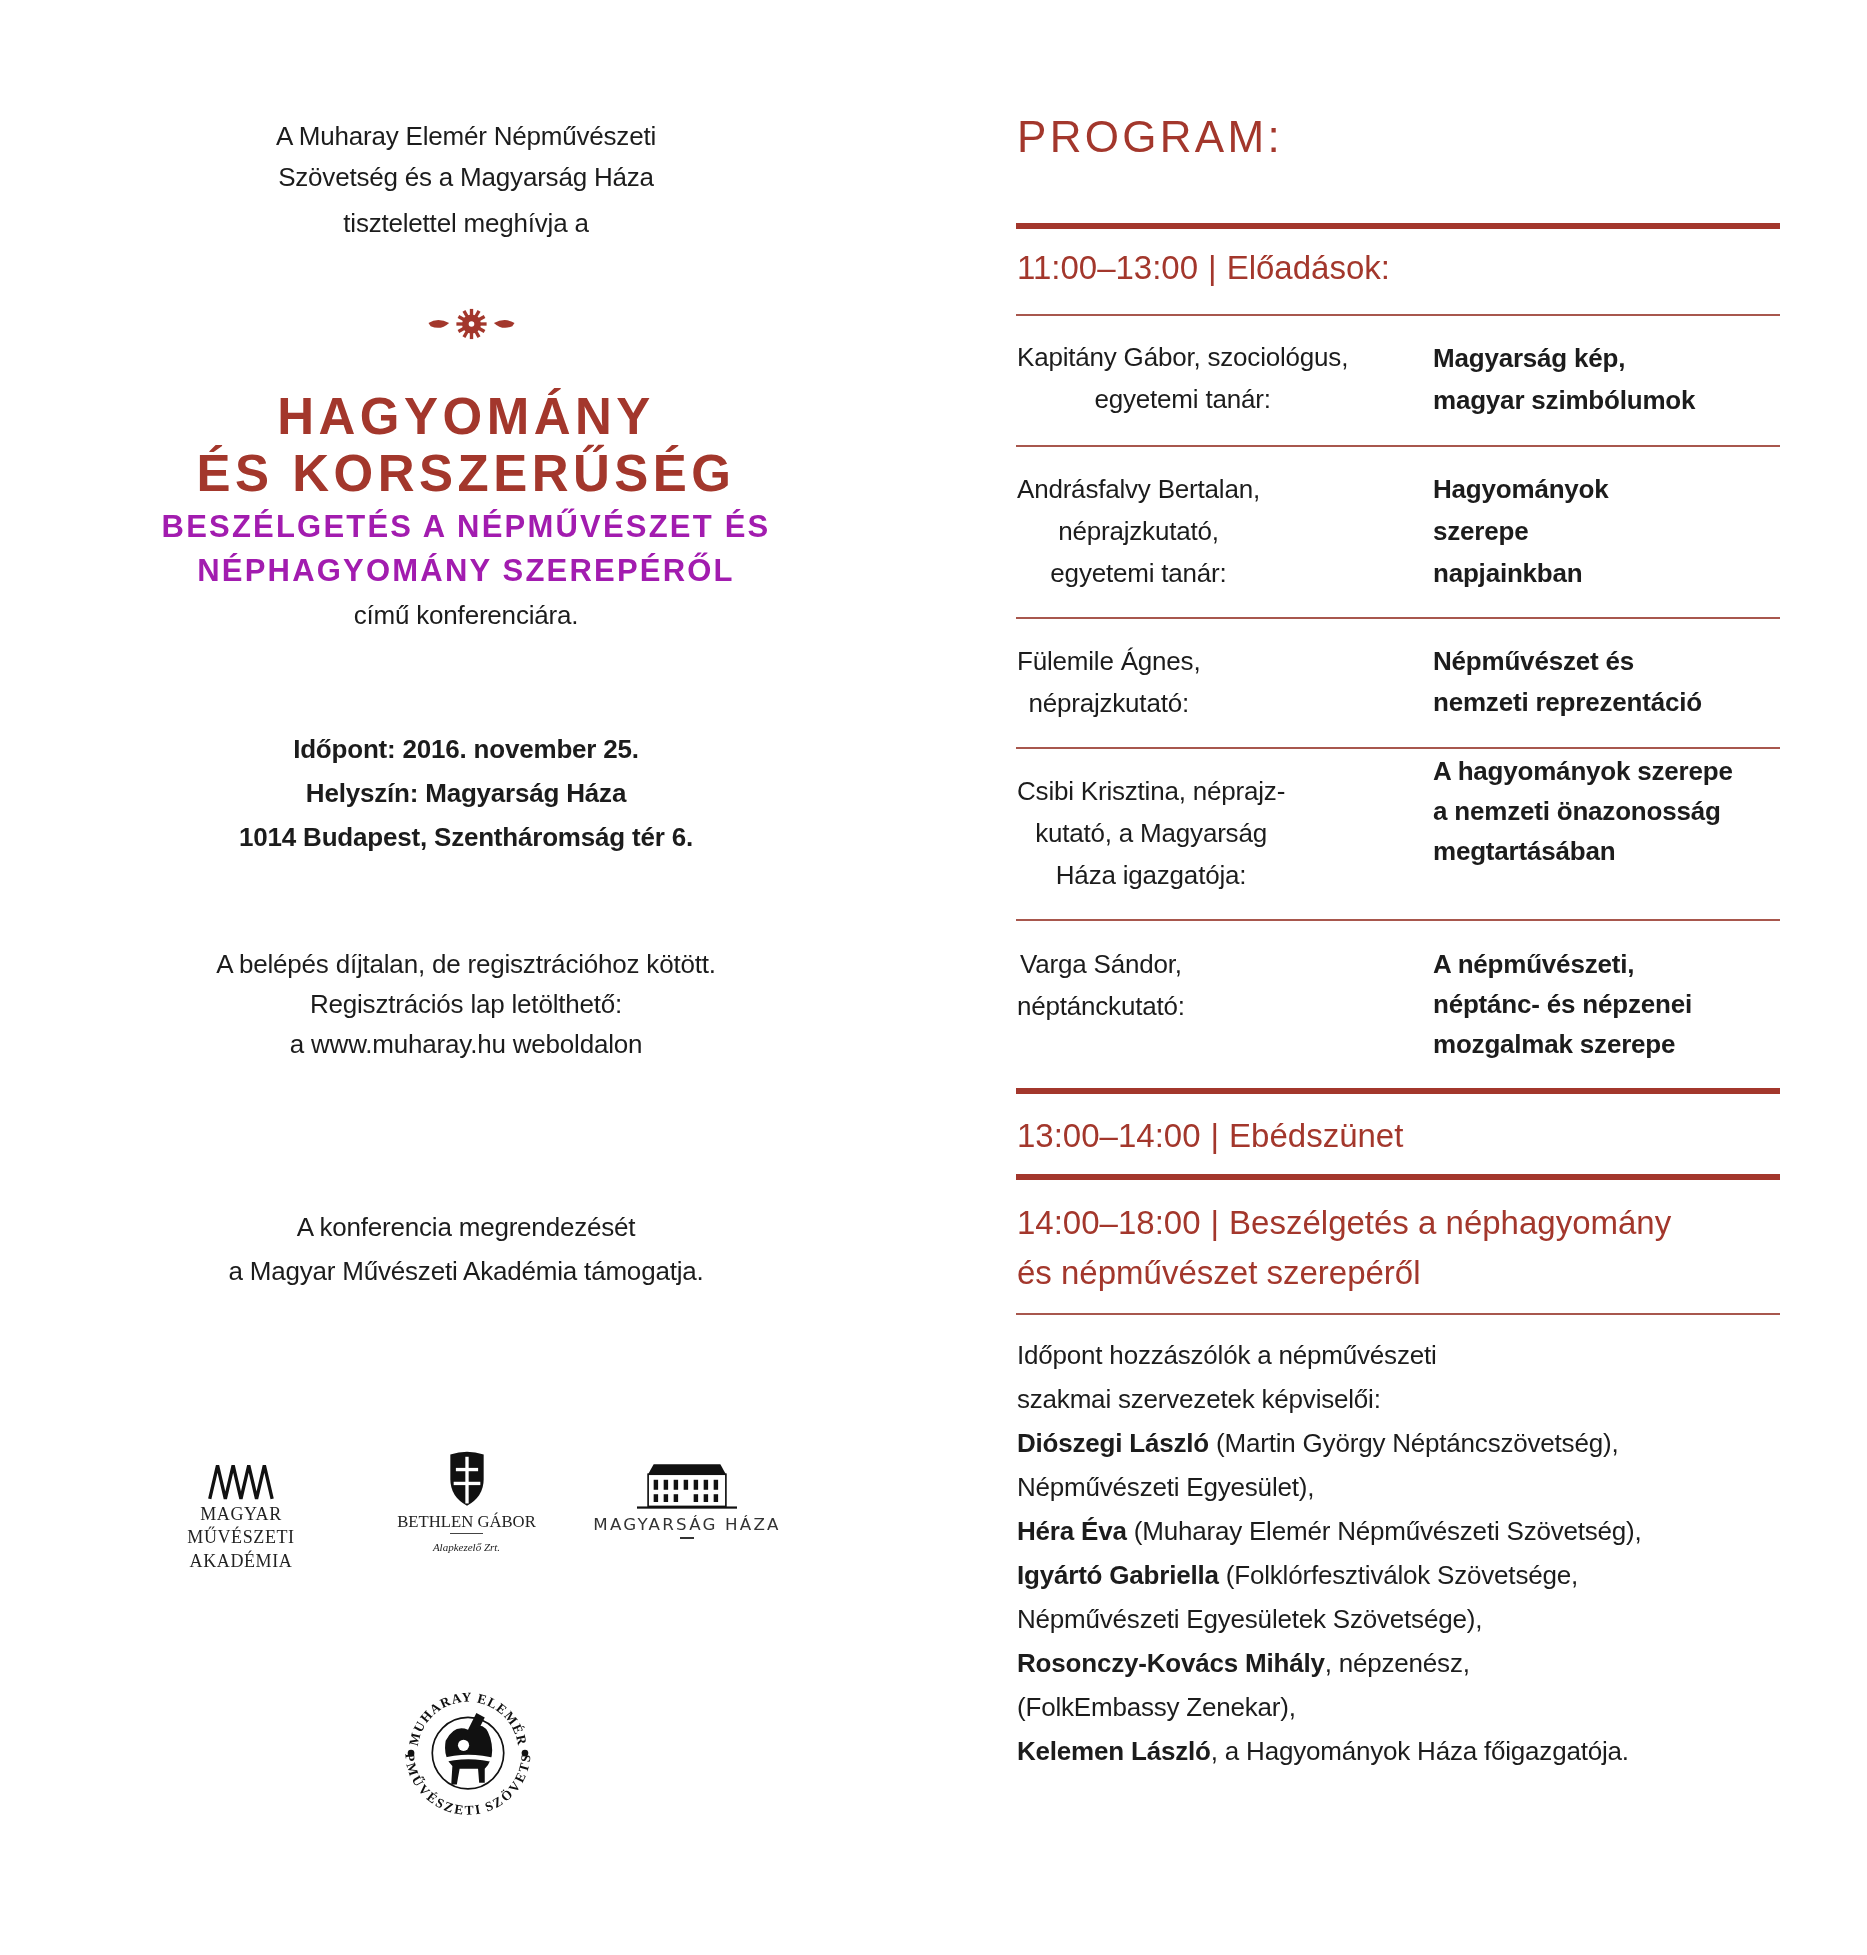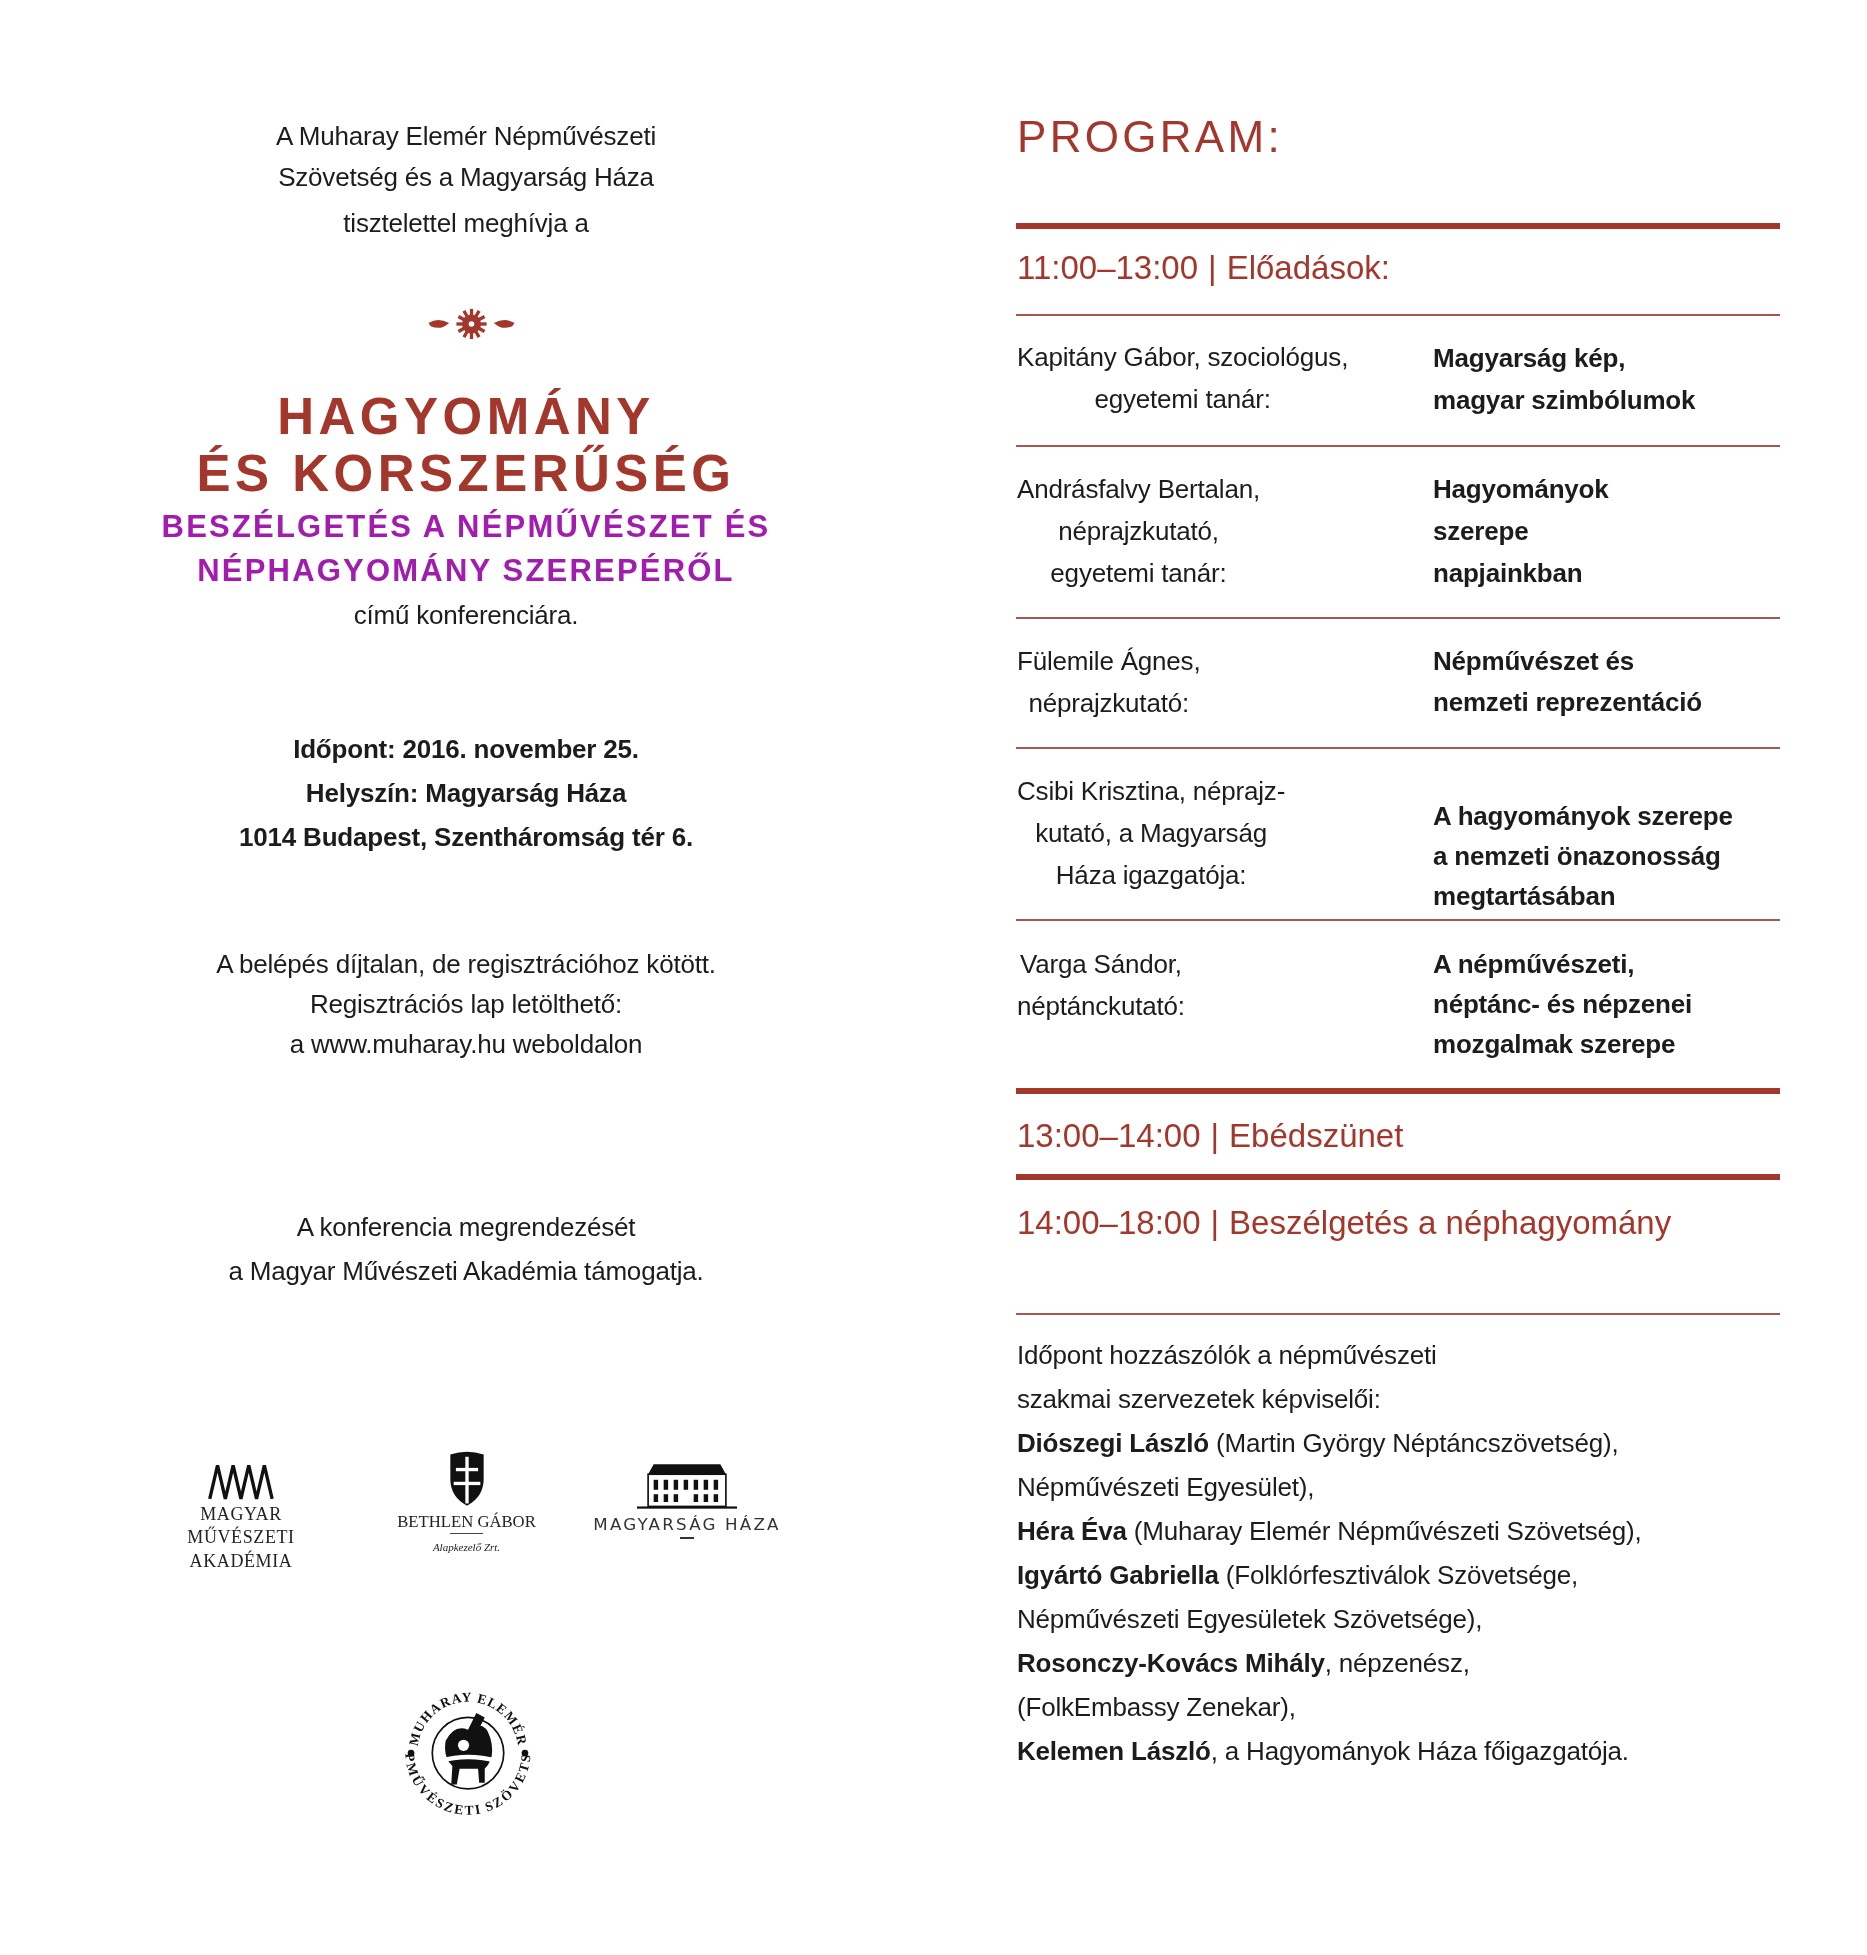--- a/index.html
+++ b/index.html
@@ -207,21 +207,21 @@
   <div>Népművészet és</div>
   <div>nemzeti reprezentáció</div>
 </div>
 <div class="line thin" style="top:747px;"></div>
 
 <div class="rcol" style="top:770px;">
   <div>Csibi Krisztina, néprajz-</div>
   <div>kutató, a Magyarság</div>
   <div>Háza igazgatója:</div>
 </div>
-<div class="rcol2" style="top:796px; line-height:40px;">
+<div class="rcol2" style="top:751px; line-height:40px;">
   <div>A hagyományok szerepe</div>
   <div>a nemzeti önazonosság</div>
   <div>megtartásában</div>
 </div>
 <div class="line thin" style="top:919px;"></div>
 
 <div class="rcol" style="top:943px;">
   <div>Varga Sándor,</div>
   <div>néptánckutató:</div>
 </div>
@@ -232,20 +232,21 @@
 </div>
 
 <div class="line thick" style="top:1088px;"></div>
 <div class="sect" style="top:1111px;">
   <span>13:00–14:00</span><span class="sep">|</span><span>Ebédszünet</span>
 </div>
 <div class="line thick" style="top:1174px;"></div>
 
 <div class="sect" style="top:1198px;">
   <div><span>14:00–18:00</span><span class="sep">|</span><span>Beszélgetés a néphagyomány</span></div>
+  <div>és népművészet szerepéről</div>
 </div>
 <div class="line thin" style="top:1313px;"></div>
 
 <div class="participants">
   <div>Időpont hozzászólók a népművészeti</div>
   <div>szakmai szervezetek képviselői:</div>
   <div><b>Diószegi László</b><span> (Martin György Néptáncszövetség),</span></div>
   <div><b></b><span>Népművészeti Egyesület),</span></div>
   <div><b>Héra Éva</b><span> (Muharay Elemér Népművészeti Szövetség),</span></div>
   <div><b>Igyártó Gabriella</b><span> (Folklórfesztiválok Szövetsége,</span></div>

